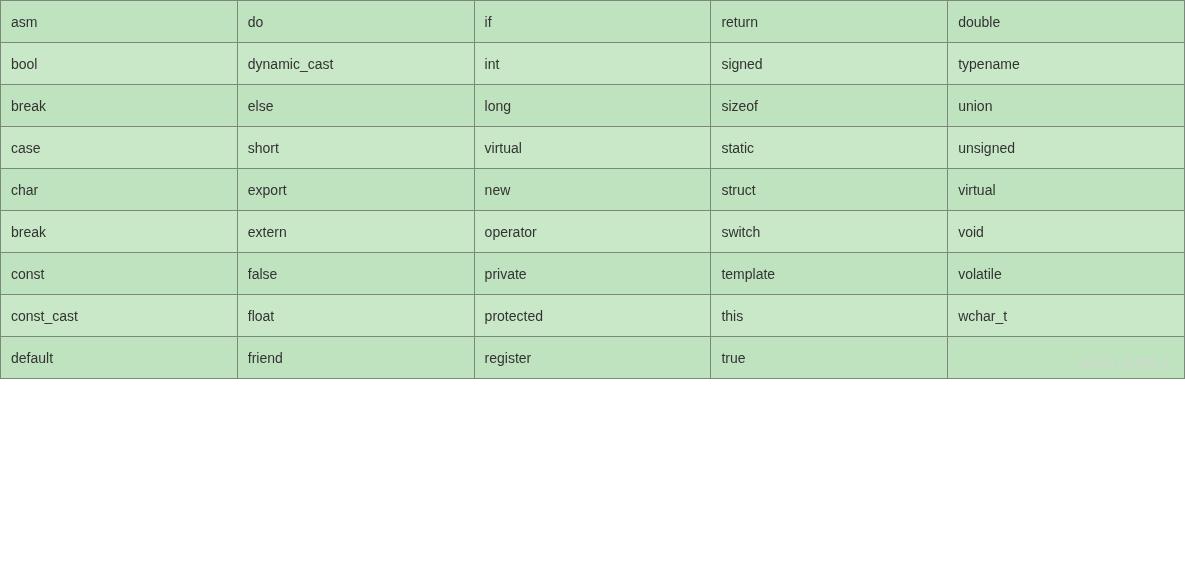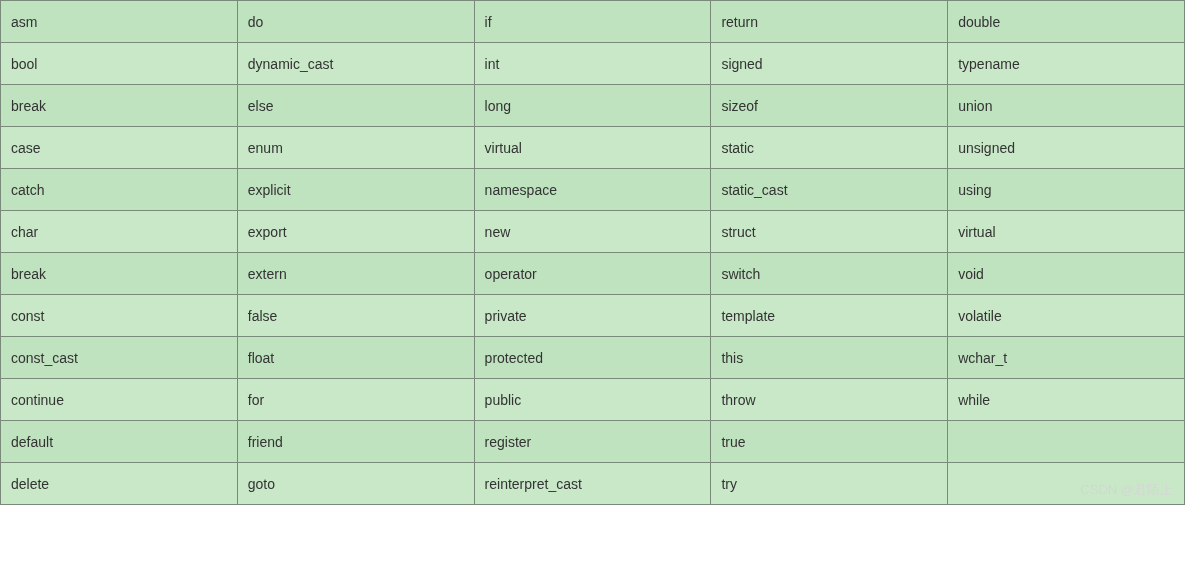--- a/index.html
+++ b/index.html
@@ -64,31 +64,24 @@
     </tr>
     <tr>
       <td>break</td>
       <td>else</td>
       <td>long</td>
       <td>sizeof</td>
       <td>union</td>
     </tr>
     <tr>
       <td>case</td>
-      <td>enum</td>
+      <td>short</td>
       <td>virtual</td>
       <td>static</td>
       <td>unsigned</td>
-    </tr>
-    <tr>
-      <td>catch</td>
-      <td>explicit</td>
-      <td>namespace</td>
-      <td>static_cast</td>
-      <td>using</td>
     </tr>
     <tr>
       <td>char</td>
       <td>export</td>
       <td>new</td>
       <td>struct</td>
       <td>virtual</td>
     </tr>
     <tr>
       <td>break</td>
@@ -105,36 +98,22 @@
       <td>volatile</td>
     </tr>
     <tr>
       <td>const_cast</td>
       <td>float</td>
       <td>protected</td>
       <td>this</td>
       <td>wchar_t</td>
     </tr>
     <tr>
-      <td>continue</td>
-      <td>for</td>
-      <td>public</td>
-      <td>throw</td>
-      <td>while</td>
-    </tr>
-    <tr>
       <td>default</td>
       <td>friend</td>
       <td>register</td>
       <td>true</td>
-      <td></td>
-    </tr>
-    <tr>
-      <td>delete</td>
-      <td>goto</td>
-      <td>reinterpret_cast</td>
-      <td>try</td>
       <td></td>
     </tr>
   </tbody>
 </table>
 
 <div class="watermark">CSDN @君陌上</div>
 
 </body></html>

